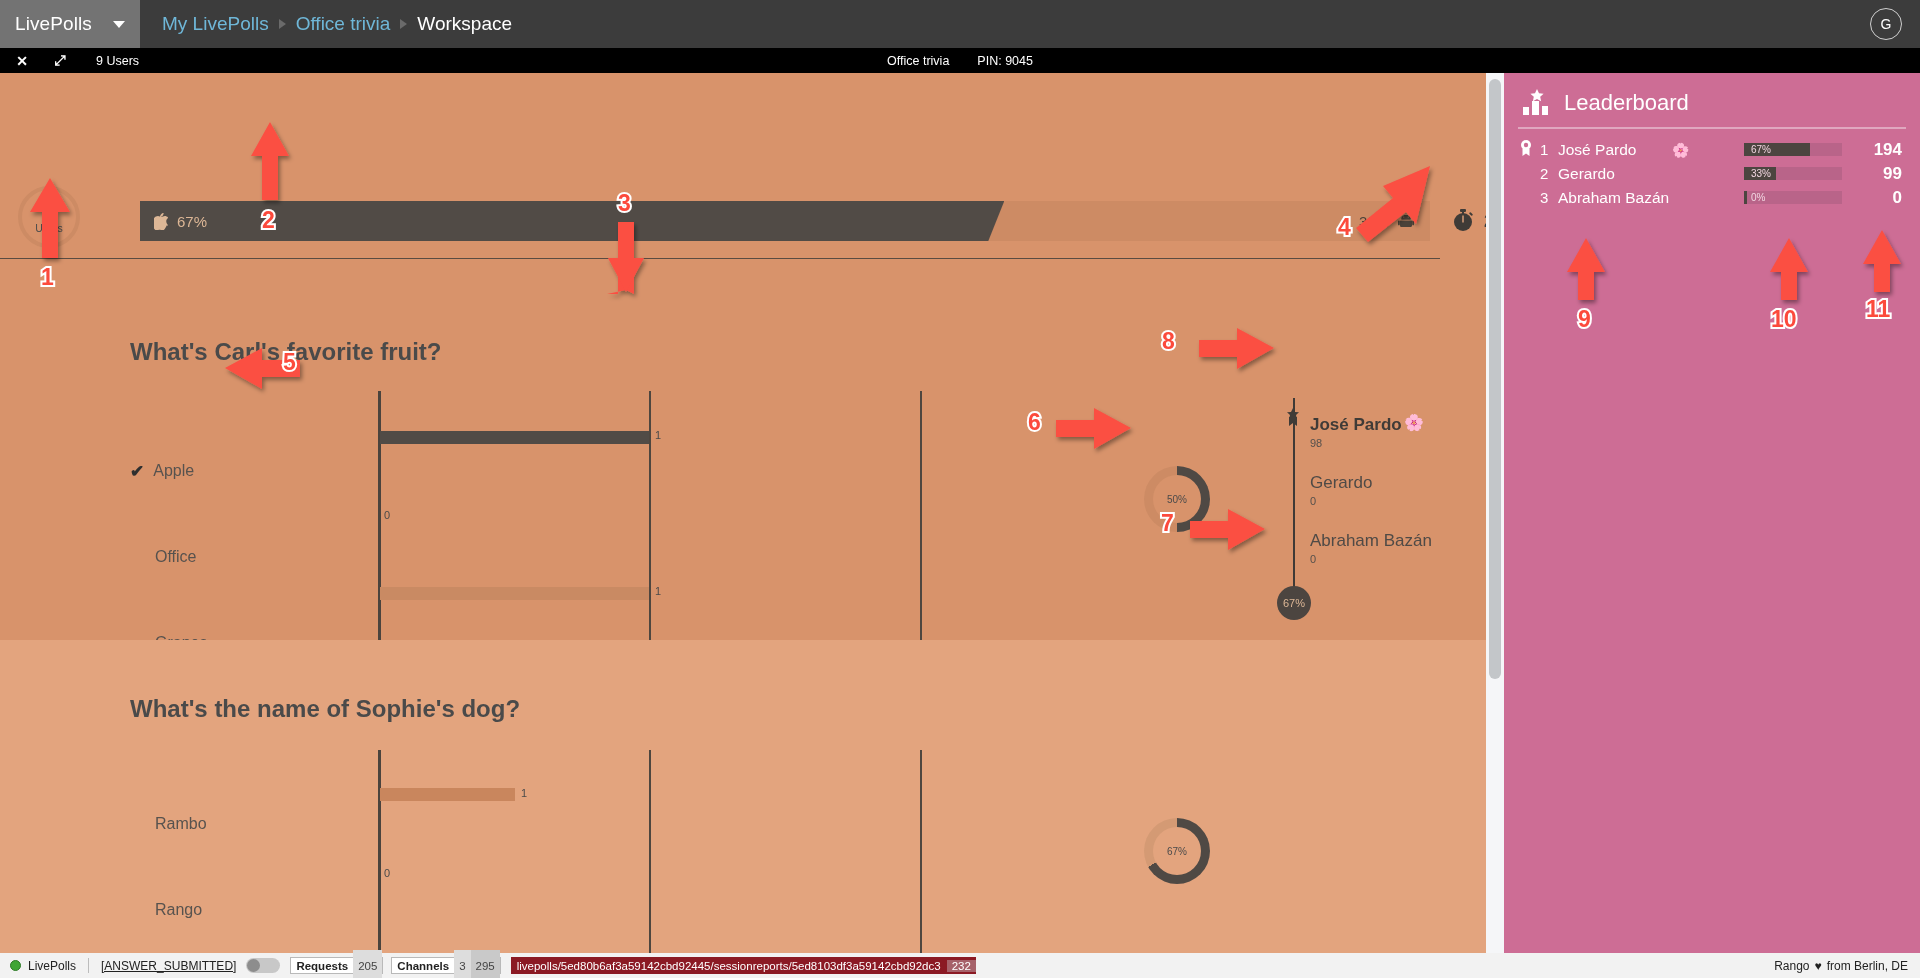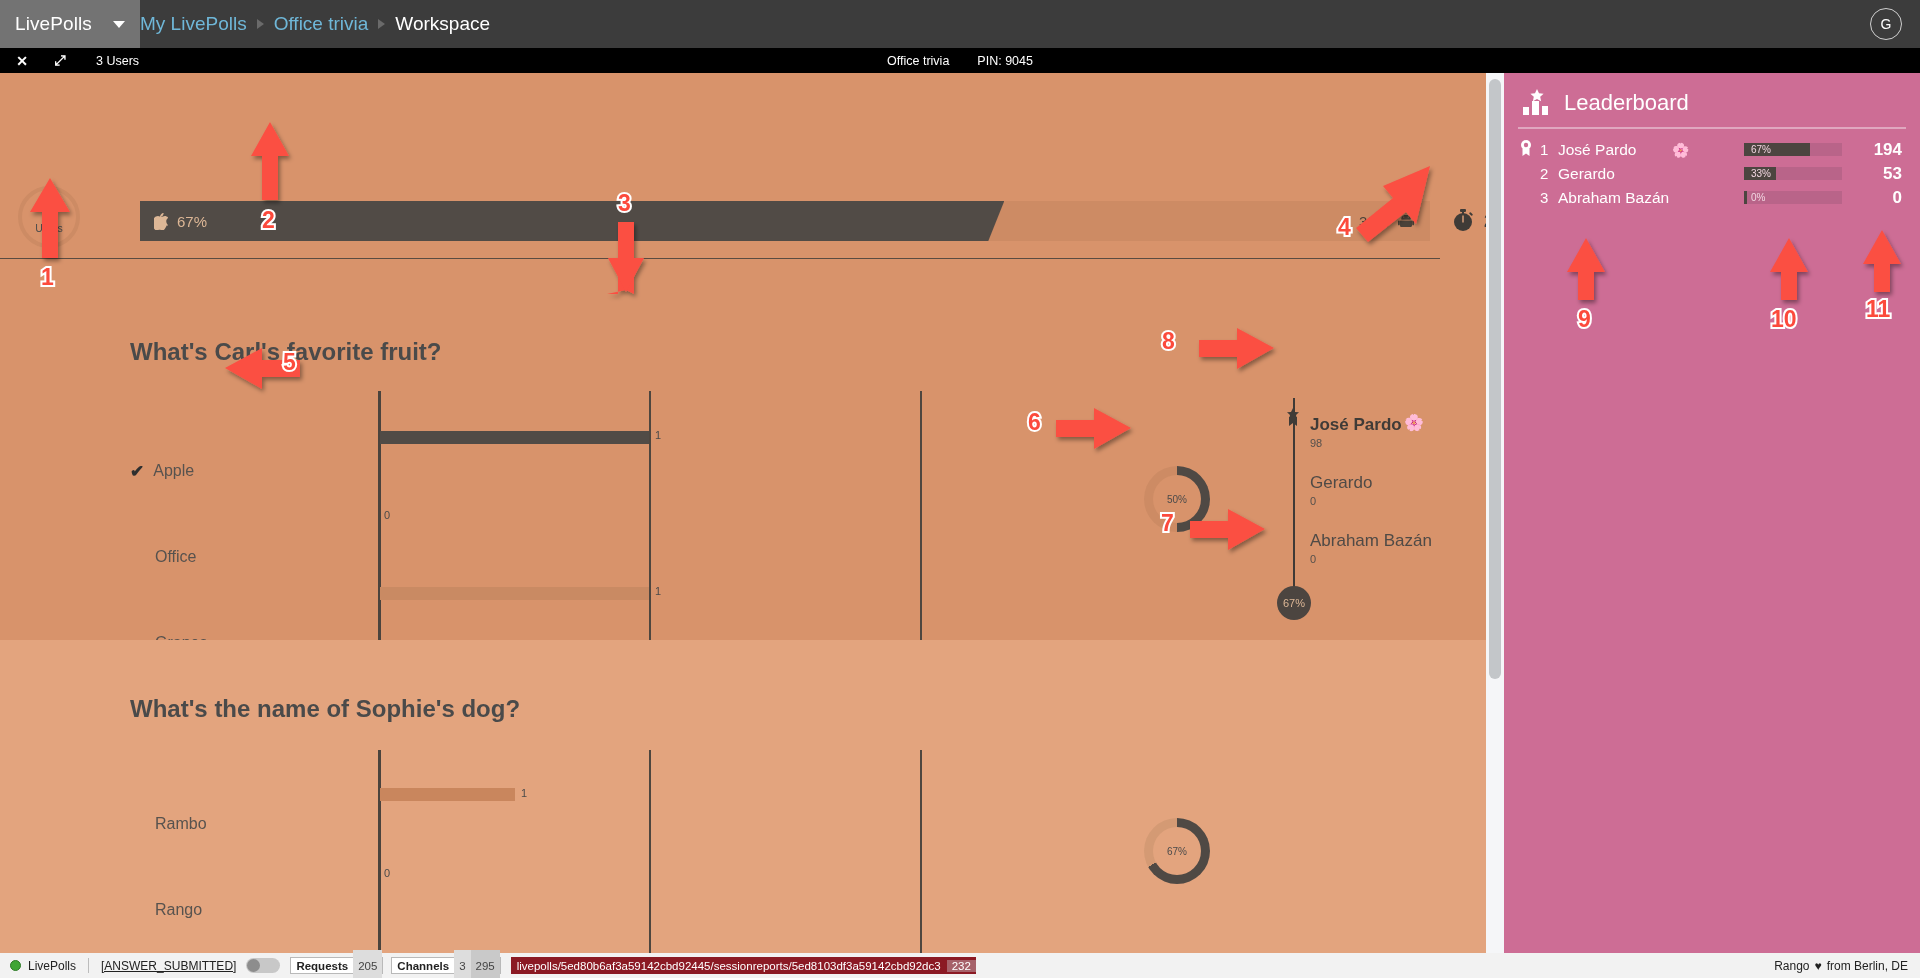--- a/index.html
+++ b/index.html
@@ -16,21 +16,21 @@
     background: #3c3c3c; display: flex; align-items: center;
   }
   .brand {
     width: 140px; height: 48px; background: #737373; color: #fff;
     display: flex; align-items: center; justify-content: center;
     font-size: 19px; font-weight: 400; letter-spacing: .1px; gap: 21px;
     cursor: pointer;
   }
   .caret { width: 0; height: 0; border-left: 6px solid transparent;
     border-right: 6px solid transparent; border-top: 7px solid #fff; }
-  .crumbs { display: flex; align-items: center; gap: 10px; font-size: 19px; }
+  .crumbs { display: flex; align-items: center; gap: 10px; margin-left: 22px; font-size: 19px; }
   .crumb-link { color: #6fb7d8; cursor: pointer; }
   .crumb-cur { color: #fff; }
   .crumb-sep { width: 0; height: 0; border-top: 5px solid transparent;
      border-bottom: 5px solid transparent; border-left: 7px solid #6a6a6a; }
   .avatar {
     position: absolute; right: 18px; top: 8px; width: 32px; height: 32px;
     border-radius: 50%; border: 1.5px solid #cfcfcf; color: #fff;
     display: flex; align-items: center; justify-content: center;
     font-size: 14px; cursor: pointer;
   }
@@ -177,21 +177,21 @@
       <span class="crumb-link">Office trivia</span>
       <span class="crumb-sep"></span>
       <span class="crumb-cur">Workspace</span>
     </div>
     <div class="avatar">G</div>
   </div>
 
   <div class="sessionbar">
     <div class="sb-icon" style="margin-left:8px">✕</div>
     <div class="sb-icon" style="margin-left:10px">⤢</div>
-    <div class="sb-users">3 Users</div>
+    <div class="sb-users">9 Users</div>
     <div class="sb-center">
       <span>Office trivia</span>
       <span>PIN: 9045</span>
     </div>
   </div>
 
   <div class="main">
 
     <div class="section-a">
 
@@ -367,21 +367,21 @@
         <span class="lb-score">194</span>
       </div>
 
       <div class="lb-row">
         <span class="lb-rank">2</span>
         <span class="lb-name">Gerardo</span>
         <span class="lb-bar">
           <span class="lb-barfill" id="lbf1" style="width: 33%;"></span>
           <span class="lb-barpct">33%</span>
         </span>
-        <span class="lb-score">53</span>
+        <span class="lb-score">99</span>
       </div>
 
       <div class="lb-row">
         <span class="lb-rank">3</span>
         <span class="lb-name">Abraham Bazán</span>
         <span class="lb-bar">
           <span class="lb-barfill" id="lbf2" style="width: 3%;"></span>
           <span class="lb-barpct">0%</span>
         </span>
         <span class="lb-score">0</span>

